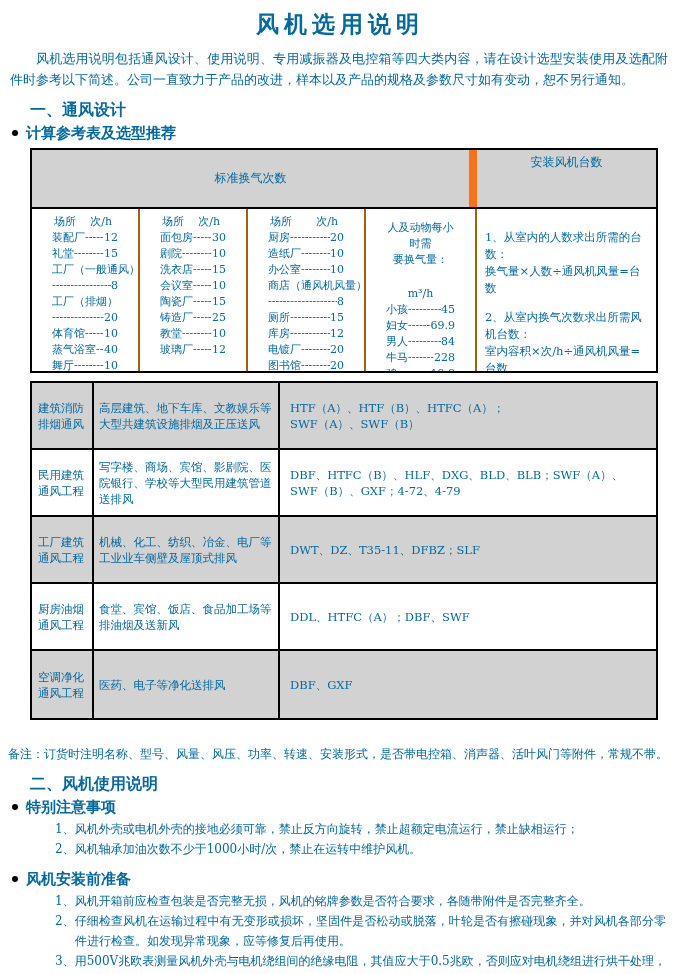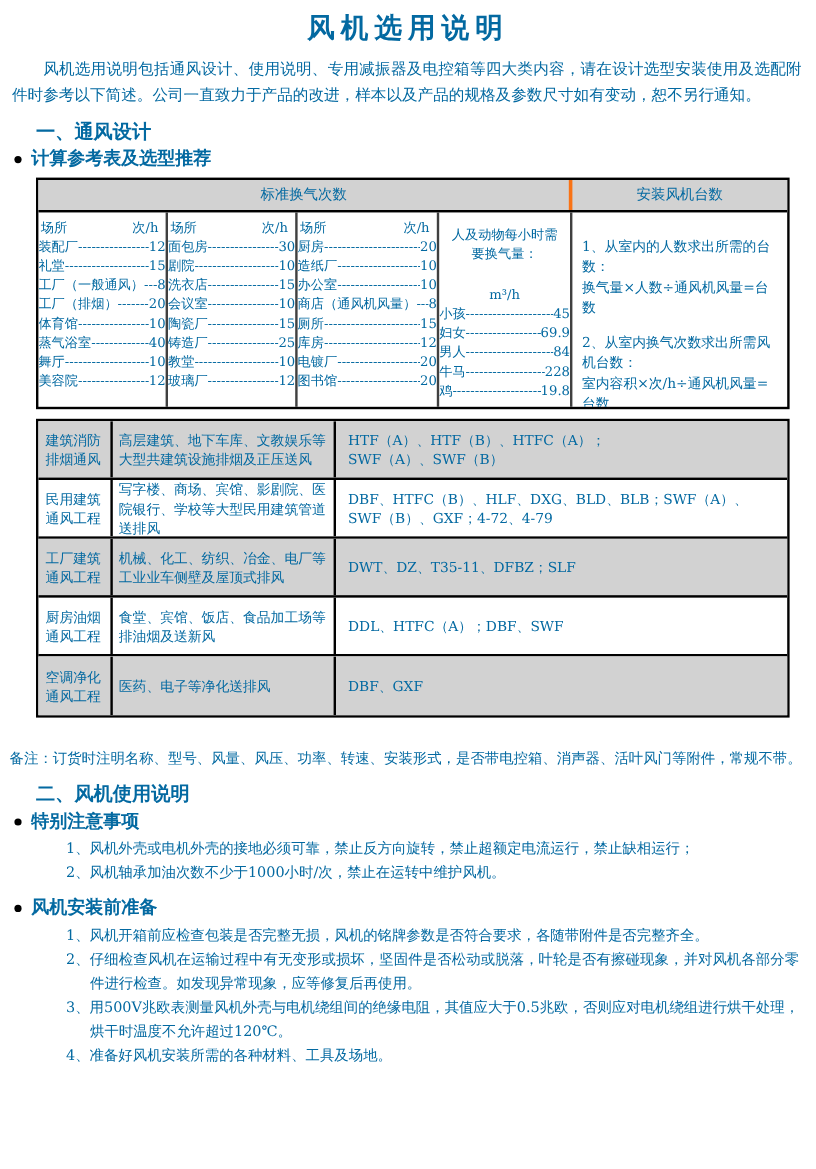--- a/index.html
+++ b/index.html
@@ -23,43 +23,43 @@
   .bullet-head{
     font-family:Liberation Serif, serif;
     font-size:15px;font-weight:700;margin:3px 0 0 12px;line-height:20px;
     display:flex;align-items:center;
   }
   .dot{display:inline-block;width:6px;height:6px;border-radius:50%;background:#000;margin-right:8px;flex:0 0 auto;}
 
   
   .t1{margin:5px 22px 0 30px;border:2px solid #000;}
   .t1-head{display:flex;background:#d2d2d2;border-bottom:2px solid #000;font-size:12px;}
-  .t1-head-left{flex:0 0 445px;box-sizing:border-box;text-align:center;padding:4px 0;border-right:3px solid #f97316;}
+  .t1-head-left{flex:0 0 445px;box-sizing:border-box;text-align:center;padding:20px 0;border-right:8px solid #f97316;}
   .t1-head-right{flex:1;text-align:center;padding:4px 0;}
   .t1-body{display:flex;height:162px;font-size:11px;}
-  .t1col{box-sizing:border-box;border-right:2px solid #404040;padding:3px 0;overflow:hidden;}
+  .t1col{box-sizing:border-box;border-right:2px solid #a16207;padding:3px 20px;overflow:hidden;}
   .t1col.c1{flex:0 0 108px;}
   .t1col.c2{flex:0 0 108px;}
   .t1col.c3{flex:0 0 118px;}
   .t1col.c4{flex:0 0 111px;}
   .t1col.c5{flex:1;border-right:none;}
   .t1col-head{display:flex;justify-content:space-between;padding:2px 6px 1px 2px;line-height:15px;}
   .entry{display:flex;flex-wrap:wrap;align-items:baseline;line-height:16px;}
   .nm{white-space:nowrap;}
   .leader{flex:1 1 0;overflow:hidden;white-space:nowrap;min-width:6px;}
   .leader::after{content:"----------------------------------------------------------";}
   .val{white-space:nowrap;}
   .an-title{text-align:center;white-space:pre-line;line-height:16px;padding-top:8px;}
   .an-unit{text-align:center;margin:19px 0 2px 0;}
   .t1col.c5{font-size:11.5px;padding:20px 6px 0 8px;}
   .t1col.c5 p{margin:0 0 12px 0;line-height:17px;white-space:pre-line;}
 
   
   .t2{margin:8px 22px 0 30px;border:2px solid #000;font-size:11.5px;}
-  .t2-row{display:flex;height:49px;box-sizing:border-box;border-bottom:2px solid #000;overflow:hidden;}
+  .t2-row{display:flex;height:67px;box-sizing:border-box;border-bottom:2px solid #000;overflow:hidden;}
   .t2-row:last-of-type{border-bottom:none;}
   .t2-row:nth-of-type(odd){background:#d2d2d2;}
   .t2-c1{flex:0 0 62px;box-sizing:border-box;border-right:2px solid #000;padding:2px 2px 2px 6px;
          display:flex;align-items:center;white-space:pre-line;line-height:16px;}
   .t2-c2{flex:0 0 186px;box-sizing:border-box;border-right:2px solid #000;padding:2px 5px;
          display:flex;align-items:center;line-height:16px;}
   .t2-c3{flex:1;padding:2px 10px;display:flex;align-items:center;white-space:pre-line;line-height:16px;}
 
   .note{font-size:12px;line-height:20px;margin:24px 10px 0 8px;padding-left:24px;text-indent:-24px;text-align:justify;}
   .items{margin:2px 14px 0 55px;}

